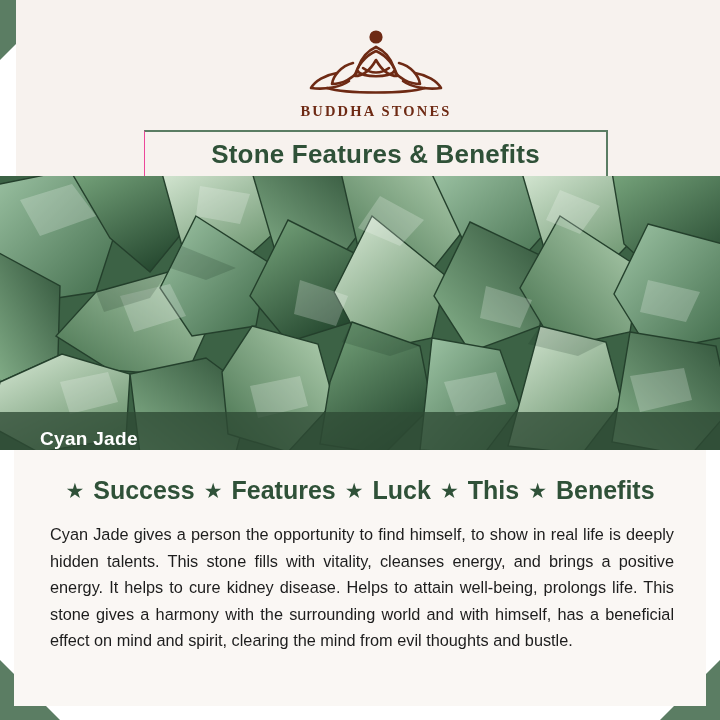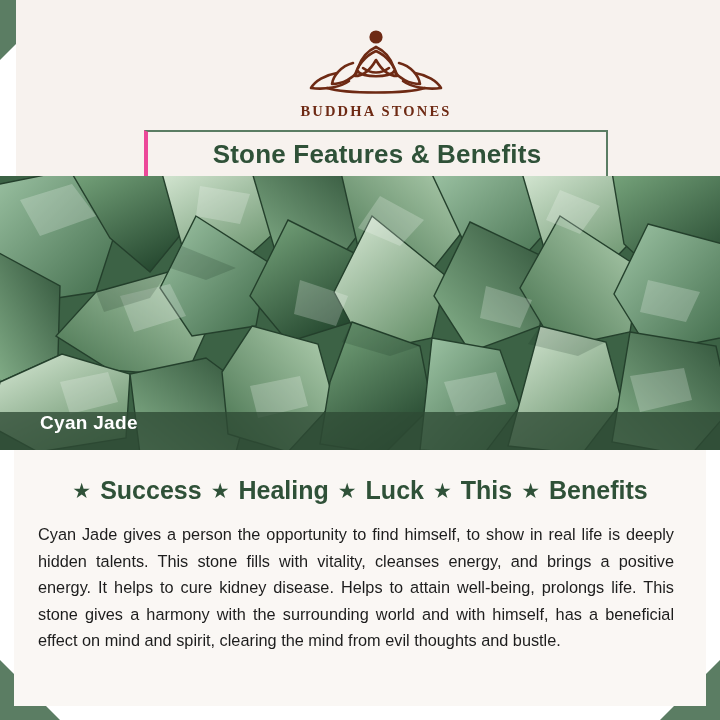--- a/index.html
+++ b/index.html
@@ -79,21 +79,21 @@
     font-family: "Liberation Serif", serif;
   }
   .title-bar {
     position: absolute;
     top: 130px;
     left: 128px;
     width: 464px;
     height: 46px;
     background: #f7f2ee;
     border-top: 2px solid #5b7d63;
-    border-left: 4px solid #ec4899;
+    border-left: 1px solid #ec4899;
     border-right: 2px solid #5b7d63;
     box-sizing: border-box;
     display: flex;
     align-items: center;
     justify-content: center;
   }
   .title-text {
     font-size: 26px;
     font-weight: bold;
     color: #2f5138;
@@ -116,21 +116,21 @@
     display: block;
   }
   .caption-bar {
     position: absolute;
     left: 0;
     bottom: 0;
     width: 720px;
     height: 38px;
     background: rgba(46,74,52,0.78);
     display: flex;
-    align-items: flex-start;
+    align-items: flex-end;
     z-index: 3;
   }
   .caption-text {
     color: #ffffff;
     font-size: 19px;
     font-weight: bold;
     padding-left: 40px;
     letter-spacing: 0.3px;
   }
 
@@ -158,21 +158,21 @@
     font-size: 21px;
     line-height: 1;
   }
   .kw-label {
     color: #2f5138;
     font-size: 25px;
     font-weight: bold;
     line-height: 1;
   }
   .paragraph {
-    margin: 18px 32px 0 24px;
+    margin: 18px 32px 0 36px;
     font-size: 16.3px;
     line-height: 1.63;
     color: #1d1d1d;
     text-align: justify;
     font-family: "Liberation Sans", sans-serif;
     hyphens: auto;
   }
 </style>
 </head>
 <body>
@@ -294,21 +294,21 @@
     <div class="caption-bar">
       <span class="caption-text">Cyan Jade</span>
     </div>
   </div>
 
   <div class="body-panel">
     <div class="keywords">
       <span class="kw-star">★</span>
       <span class="kw-label">Success</span>
       <span class="kw-star">★</span>
-      <span class="kw-label">Healing</span>
+      <span class="kw-label">Features</span>
       <span class="kw-star">★</span>
       <span class="kw-label">Luck</span>
       <span class="kw-star">★</span>
       <span class="kw-label">This</span>
       <span class="kw-star">★</span>
       <span class="kw-label">Benefits</span>
     </div>
     <p class="paragraph">Cyan Jade gives a person the opportunity to find himself, to show in real life is deeply hidden talents. This stone fills with vitality, cleanses energy, and brings a positive energy. It helps to cure kidney disease. Helps to attain well-being, prolongs life. This stone gives a harmony with the surrounding world and with himself, has a beneficial effect on mind and spirit, clearing the mind from evil thoughts and bustle.</p>
   </div>
 

